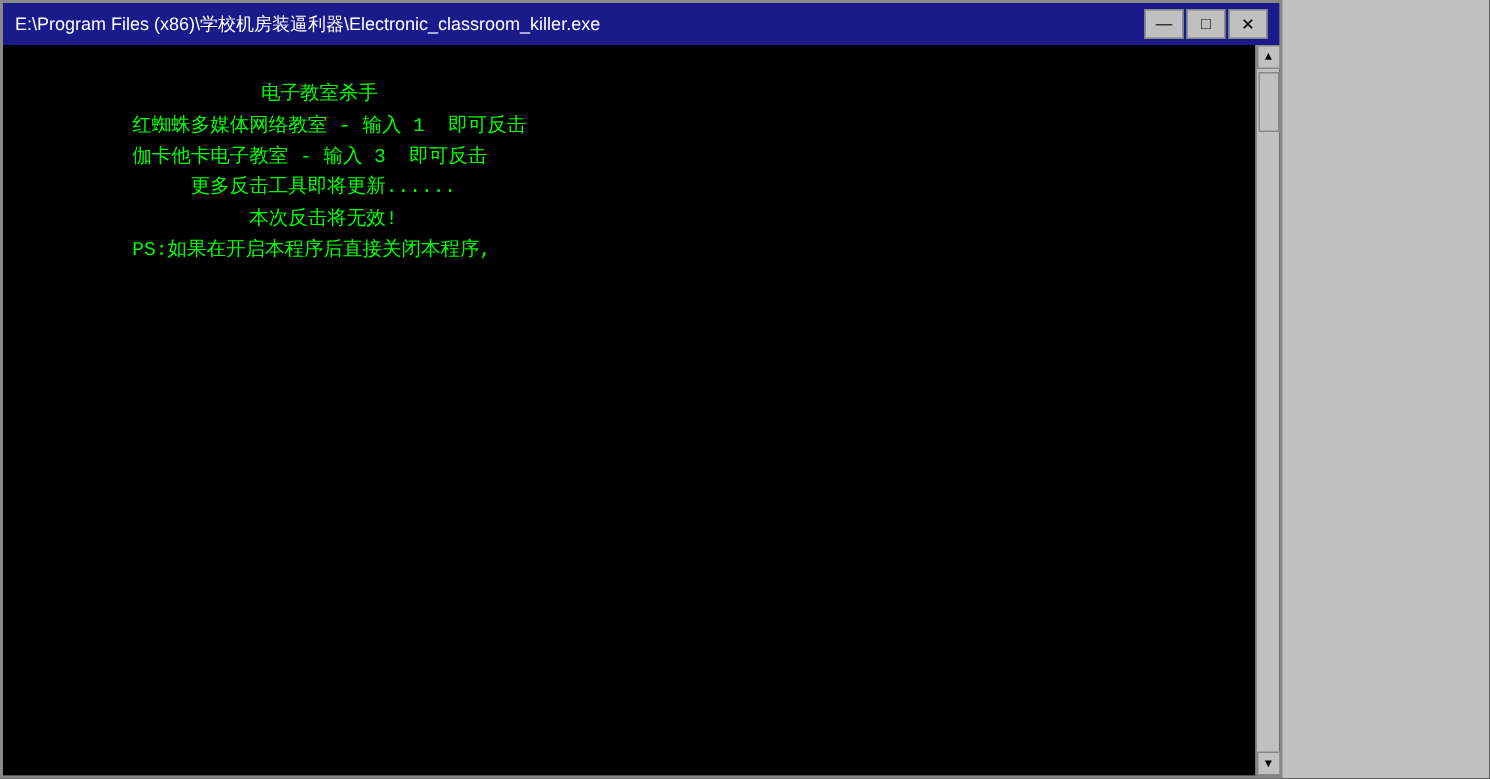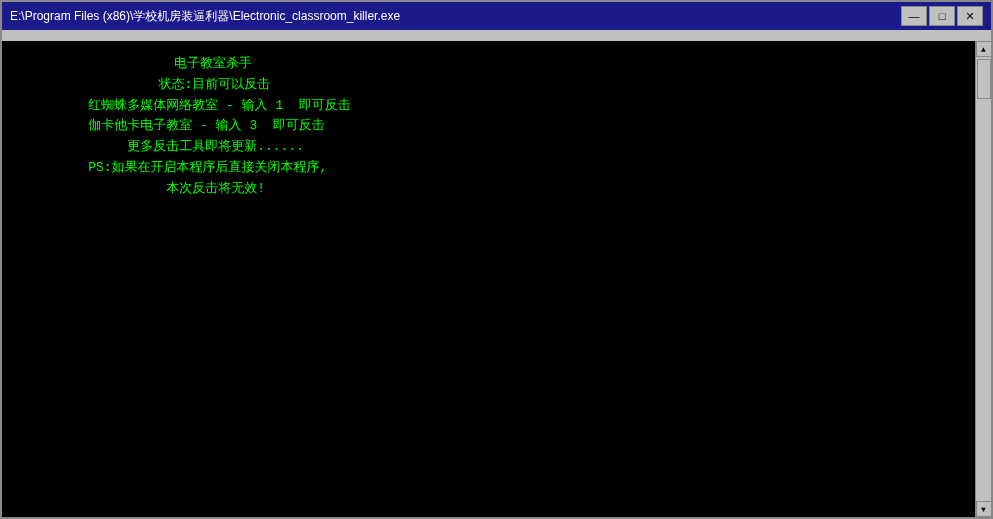--- a/index.html
+++ b/index.html
@@ -7,26 +7,25 @@
     body {
       width: 993px;
       height: 519px;
       background: #c0c0c0;
       font-family: 'Courier New', Courier, monospace;
       overflow: hidden;
       user-select: none;
     }
 
     .window {
-      width: 993px;
+      width: 855px;
       height: 519px;
       display: flex;
       flex-direction: column;
       border: 2px solid #888;
-      gap: 11px;
     }
 
     .title-bar {
       background: #1a1a8a;
       height: 28px;
       display: flex;
       align-items: center;
       justify-content: space-between;
       padding: 0 8px;
       flex-shrink: 0;
@@ -60,21 +59,21 @@
     .console-area {
       background: #000;
       flex: 1;
       overflow: hidden;
       display: flex;
       position: relative;
     }
 
     .console-content {
       flex: 1;
-      padding: 13px 16px;
+      padding: 23px 16px;
       color: #00ff00;
       font-size: 13px;
       font-family: 'Courier New', Courier, monospace;
       line-height: 1.6;
       overflow-y: auto;
     }
 
     .scrollbar-track {
       width: 16px;
       background: #c0c0c0;
@@ -141,26 +140,25 @@
       <div class="title-btn">—</div>
       <div class="title-btn">□</div>
       <div class="title-btn close">✕</div>
     </div>
   </div>
 
   <div class="console-area">
     <div class="console-content" id="console-output">
 
     <div class="line">                    电子教室杀手</div>
-        <div class="line">                  状态:目前可以反击</div>
         <div class="line">         红蜘蛛多媒体网络教室 - 输入 1  即可反击</div>
         <div class="line">         伽卡他卡电子教室 - 输入 3  即可反击</div>
         <div class="line">              更多反击工具即将更新......</div>
+        <div class="line">                   本次反击将无效!</div>
         <div class="line">         PS:如果在开启本程序后直接关闭本程序,</div>
-        <div class="line">                   本次反击将无效!</div>
         <div class="line"></div>
       </div>
     <div class="scrollbar-track">
       <div class="scrollbar-btn">▲</div>
       <div class="scrollbar-thumb"></div>
       <div class="scrollbar-btn" style="margin-top: auto;">▼</div>
     </div>
   </div>
 </div>
 

